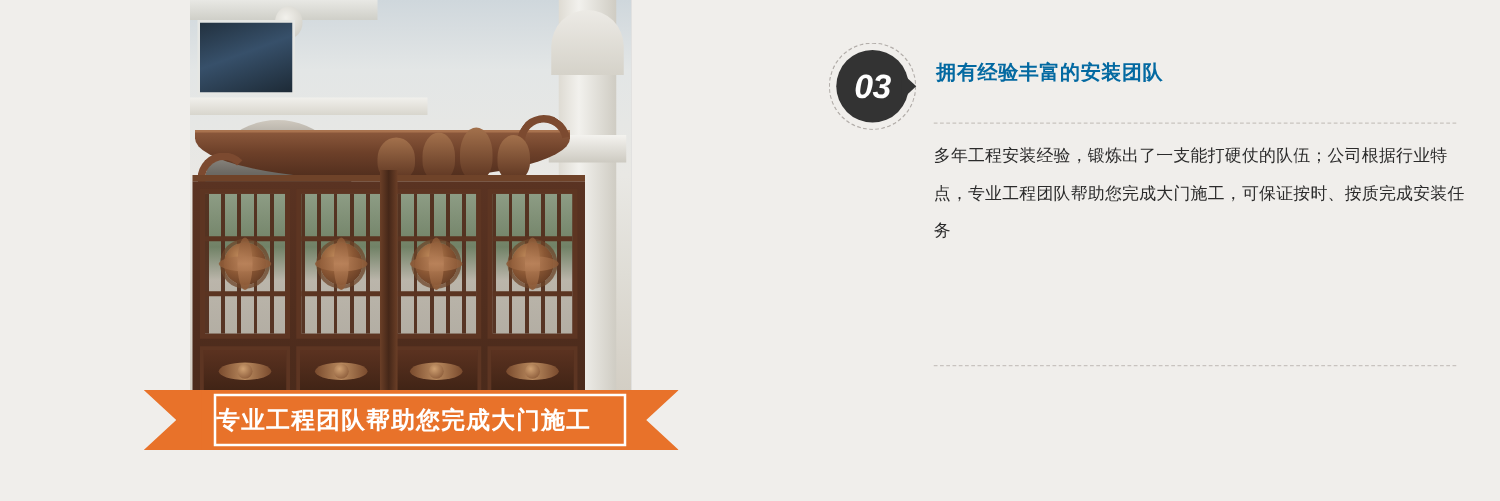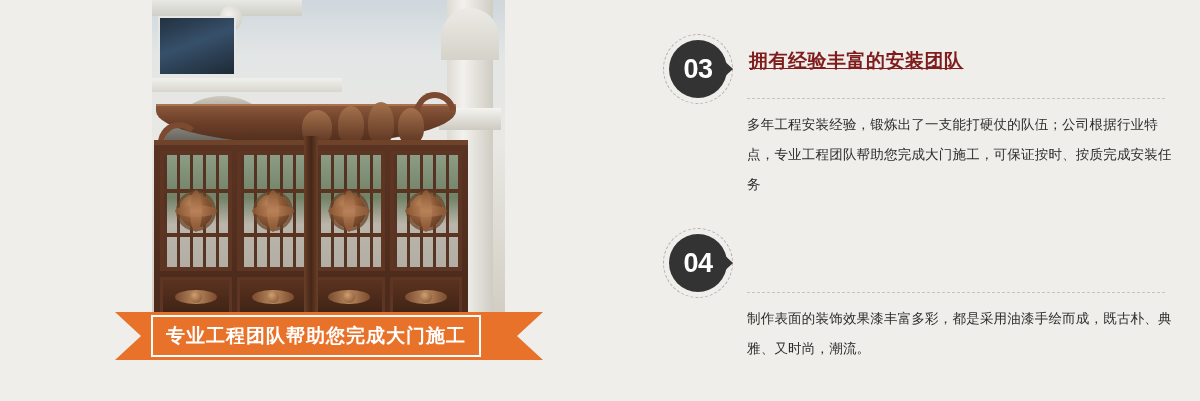--- a/index.html
+++ b/index.html
@@ -246,30 +246,29 @@
   .ribbon-body {
     position: absolute;
     left: 46px;
     top: 0;
     width: 336px;
     height: 48px;
     background: #e8722a;
   }
   .ribbon-inner {
     position: absolute;
-    left: 36px;
+    left: 56px;
     top: 3px;
     width: 330px;
     height: 42px;
     border: 2px solid #ffffff;
     border-right-color: #ffffff;
     box-sizing: border-box;
     display: flex;
     align-items: center;
-    justify-content: center;
   }
   .ribbon-text {
     color: #ffffff;
     font-size: 19px;
     font-weight: bold;
     letter-spacing: 1px;
     white-space: nowrap;
   }
 
   
@@ -291,20 +290,21 @@
   .feature-head {
     position: relative;
     height: 70px;
   }
   .badge-wrap {
     position: absolute;
     left: 8px;
     top: 0px;
     width: 70px;
     height: 70px;
+    font-style: italic;
   }
   .badge-dashed {
     position: absolute;
     inset: 0;
     border-radius: 50%;
     border: 1px dashed #b3aeaa;
     box-sizing: border-box;
   }
   .badge-circle {
     position: absolute;
@@ -331,26 +331,25 @@
     top: 24px;
     width: 0; height: 0;
     border-top: 11px solid transparent;
     border-bottom: 11px solid transparent;
     border-left: 12px solid #333333;
   }
   .feature-title {
     position: absolute;
     left: 94px;
     top: 14px;
-    font-size: 19px;
+    font-size: 16px;
     font-weight: bold;
-    color: #7f1d1d;
+    color: #0369a1;
     letter-spacing: 0.5px;
     white-space: nowrap;
-    text-decoration: underline;
   }
   .feature-divider {
     position: absolute;
     left: 92px;
     top: 64px;
     width: 418px;
     border-top: 1px dashed #c8c3bf;
   }
   .feature-body {
     position: absolute;
@@ -460,26 +459,18 @@
           <div class="badge-point"></div>
         </div>
         <div class="feature-title">拥有经验丰富的安装团队</div>
         <div class="feature-divider"></div>
       </div>
       <div class="feature-body">多年工程安装经验，锻炼出了一支能打硬仗的队伍；公司根据行业特点，专业工程团队帮助您完成大门施工，可保证按时、按质完成安装任务</div>
     </div>
 
     <div class="feature f2">
       <div class="feature-head">
-        <div class="badge-wrap">
-          <div class="badge-dashed"></div>
-          <div class="badge-circle">
-            <span class="badge-num">04</span>
-          </div>
-          <div class="badge-point"></div>
-        </div>
         <div class="feature-divider"></div>
       </div>
-      <div class="feature-body">制作表面的装饰效果漆丰富多彩，都是采用油漆手绘而成，既古朴、典雅、又时尚，潮流。</div>
     </div>
 
   </div>
 </div>
 
 </body></html>

